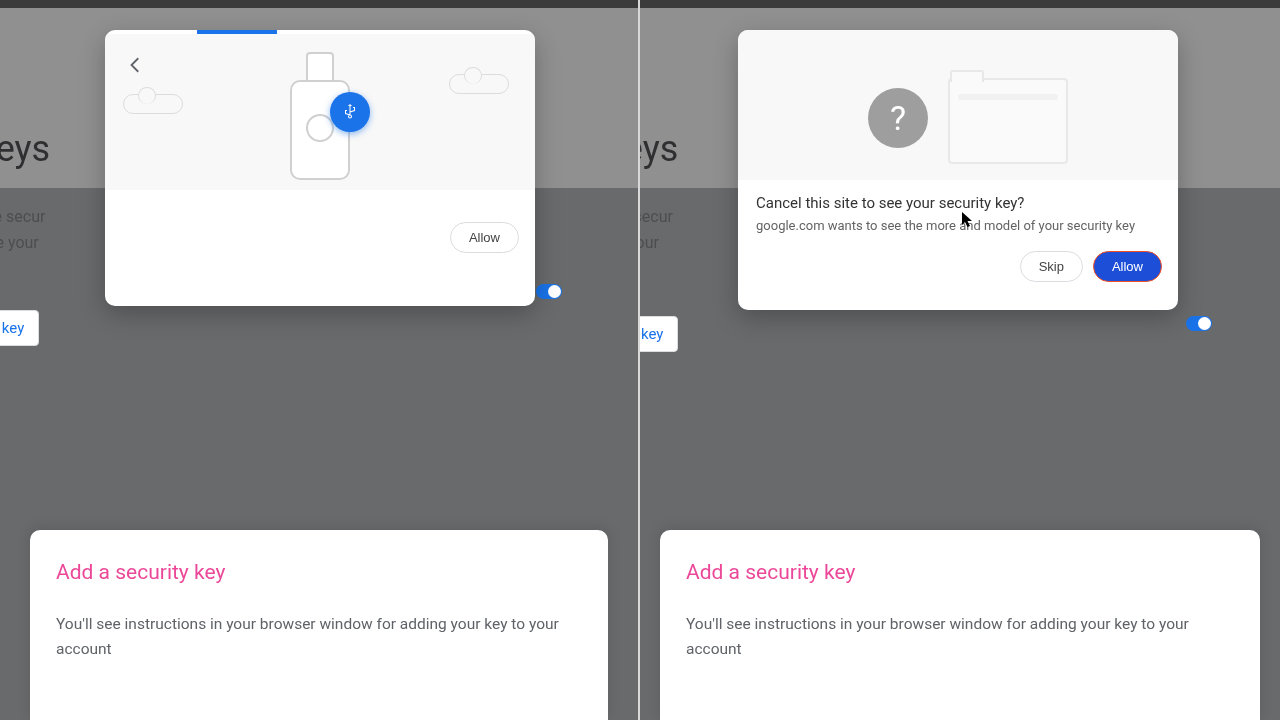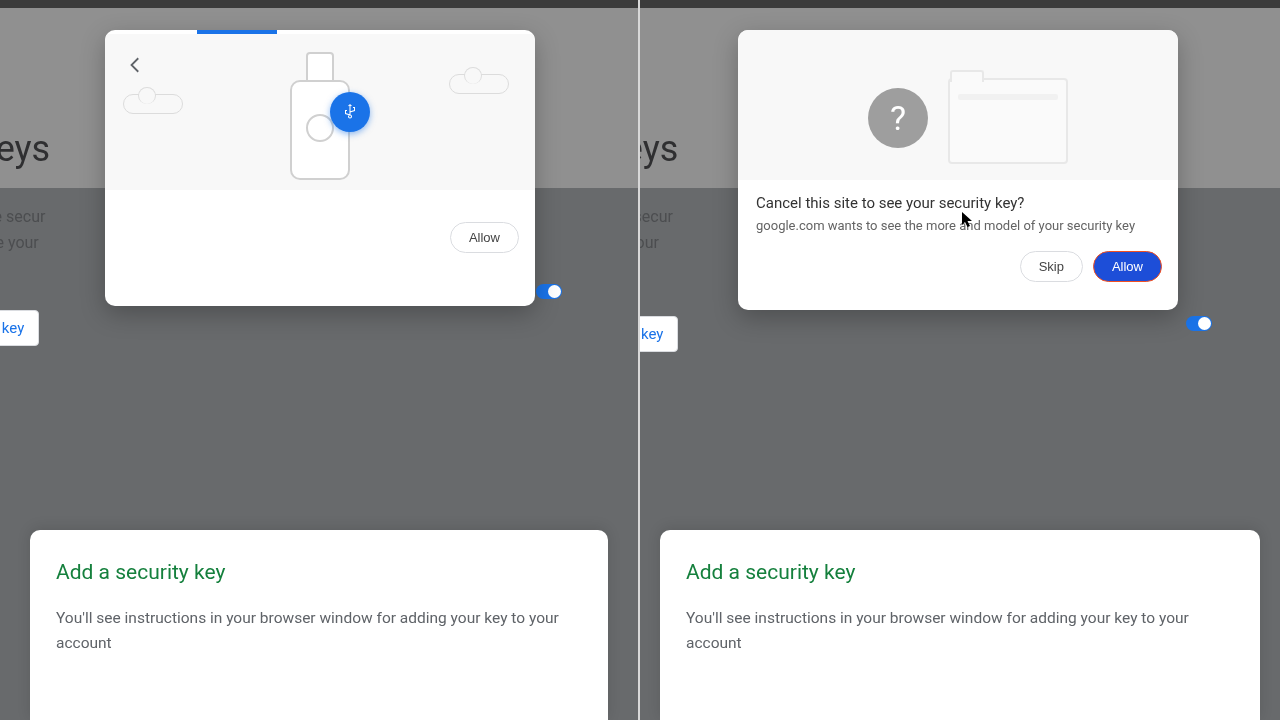--- a/index.html
+++ b/index.html
@@ -44,21 +44,21 @@
 
   .modal-body { padding: 14px 18px 12px; }
   .mb-title { font-size: 15px; color: #333; margin-bottom: 6px; }
   .mb-sub { font-size: 13px; color: #646464; }
 
   .modal-actions { display:flex; justify-content:flex-end; gap:10px; padding: 6px 16px 16px; }
   .btn { border-radius: 18px; padding: 7px 18px; font-size: 13px; cursor:pointer; border:1px solid #dadce0; background:#fff; color:#444; }
   .btn-primary { background:#1d4ed8; border-color:#f25022; color:#fff; font-weight:400; }
 
   .card { position:absolute; bottom:0; left:30px; right:30px; height:190px; background:#fff; border-radius:10px 10px 0 0; padding:30px 26px; box-shadow:0 -2px 14px rgba(0,0,0,0.12); z-index:5; }
-  .card h2 { font-size:21px; font-weight:400; color:#15803d; margin-bottom:22px; }
+  .card h2 { font-size:21px; font-weight:400; color:#ec4899; margin-bottom:28px; }
   .card p { font-size:15.5px; color:#5f6368; line-height:1.6; max-width:540px;margin-top:12px; }
 
   .cloud { position:absolute; width:60px; height:20px; border:1.5px solid #dcdcdc; border-radius:14px; background:transparent; }
   .cloud::before { content:""; position:absolute; top:-8px; left:14px; width:16px; height:16px; border:1.5px solid #dcdcdc; border-radius:50%; background:#f8f8f8; border-bottom:none; }
 
   .tog { position:absolute; top:284px; width:26px; height:15px; border-radius:8px; background:#1a73e8; }
   .tog::after { content:""; position:absolute; top:1px; right:1px; width:13px; height:13px; border-radius:50%; background:#fff; }
 
   .cursor { position:absolute; top:212px; left:322px; width:12px; height:16px; z-index:20; }
   .cursor svg { width:100%; height:100%; fill:#000; }

